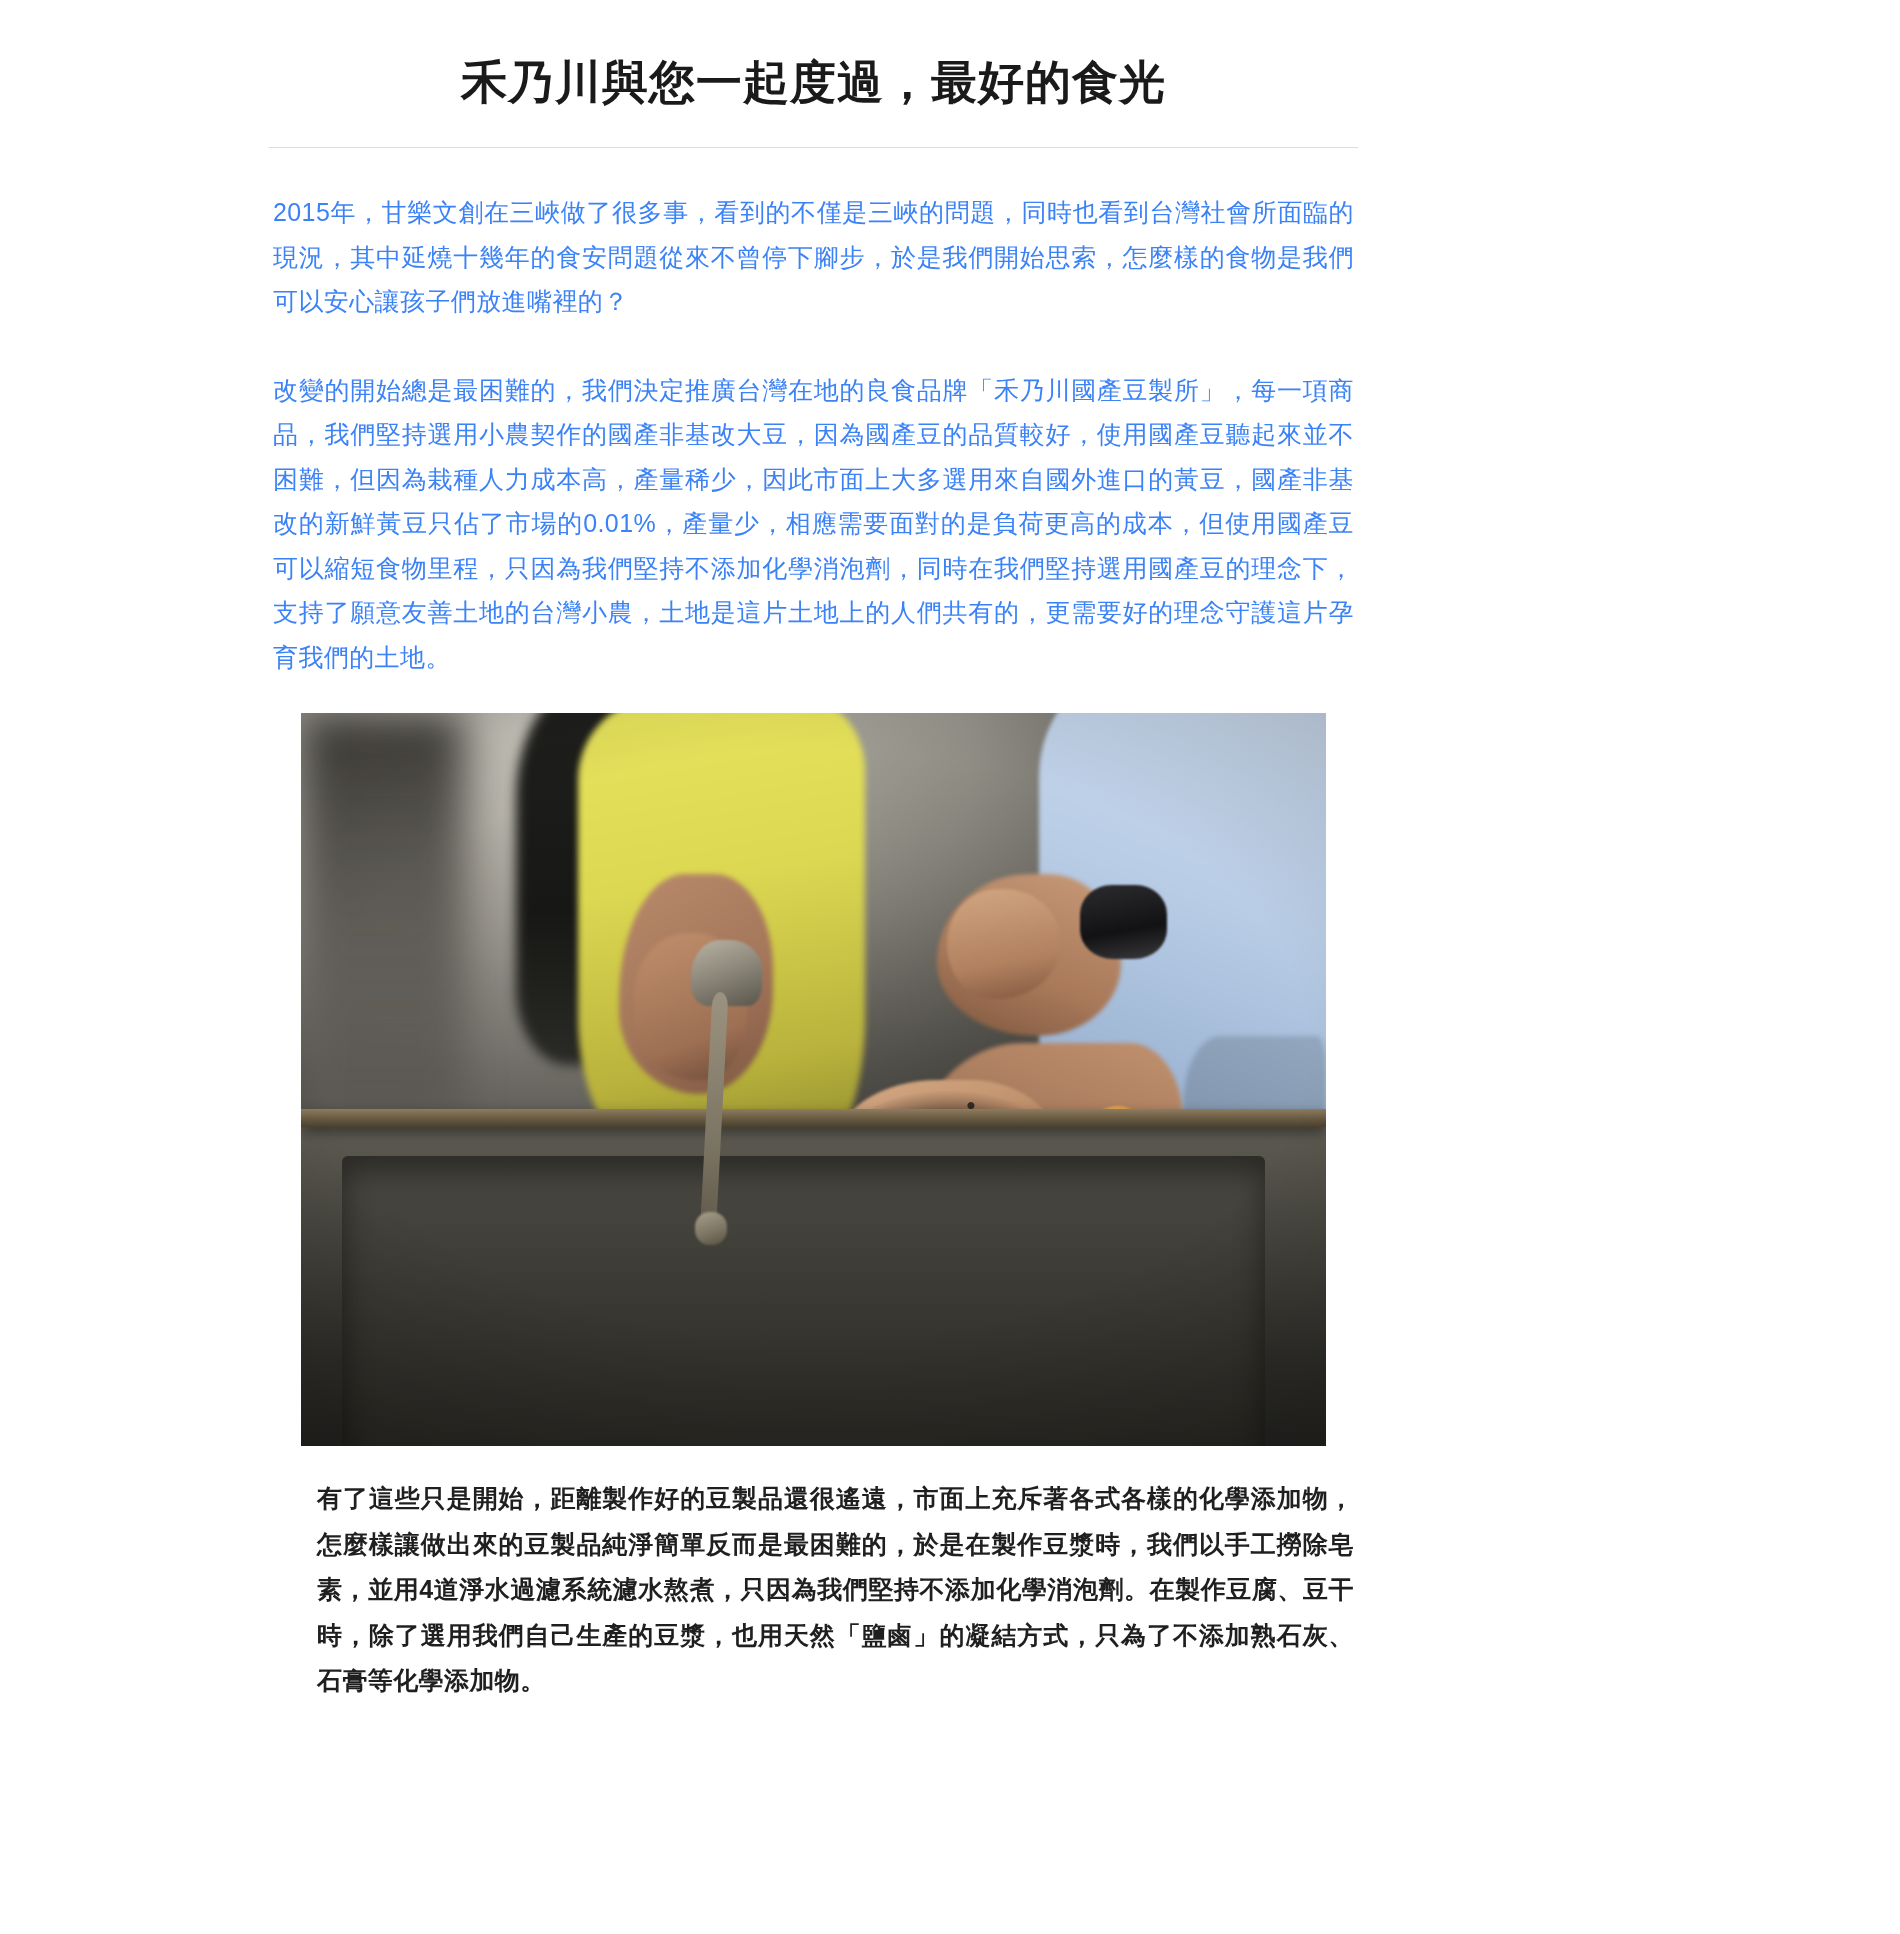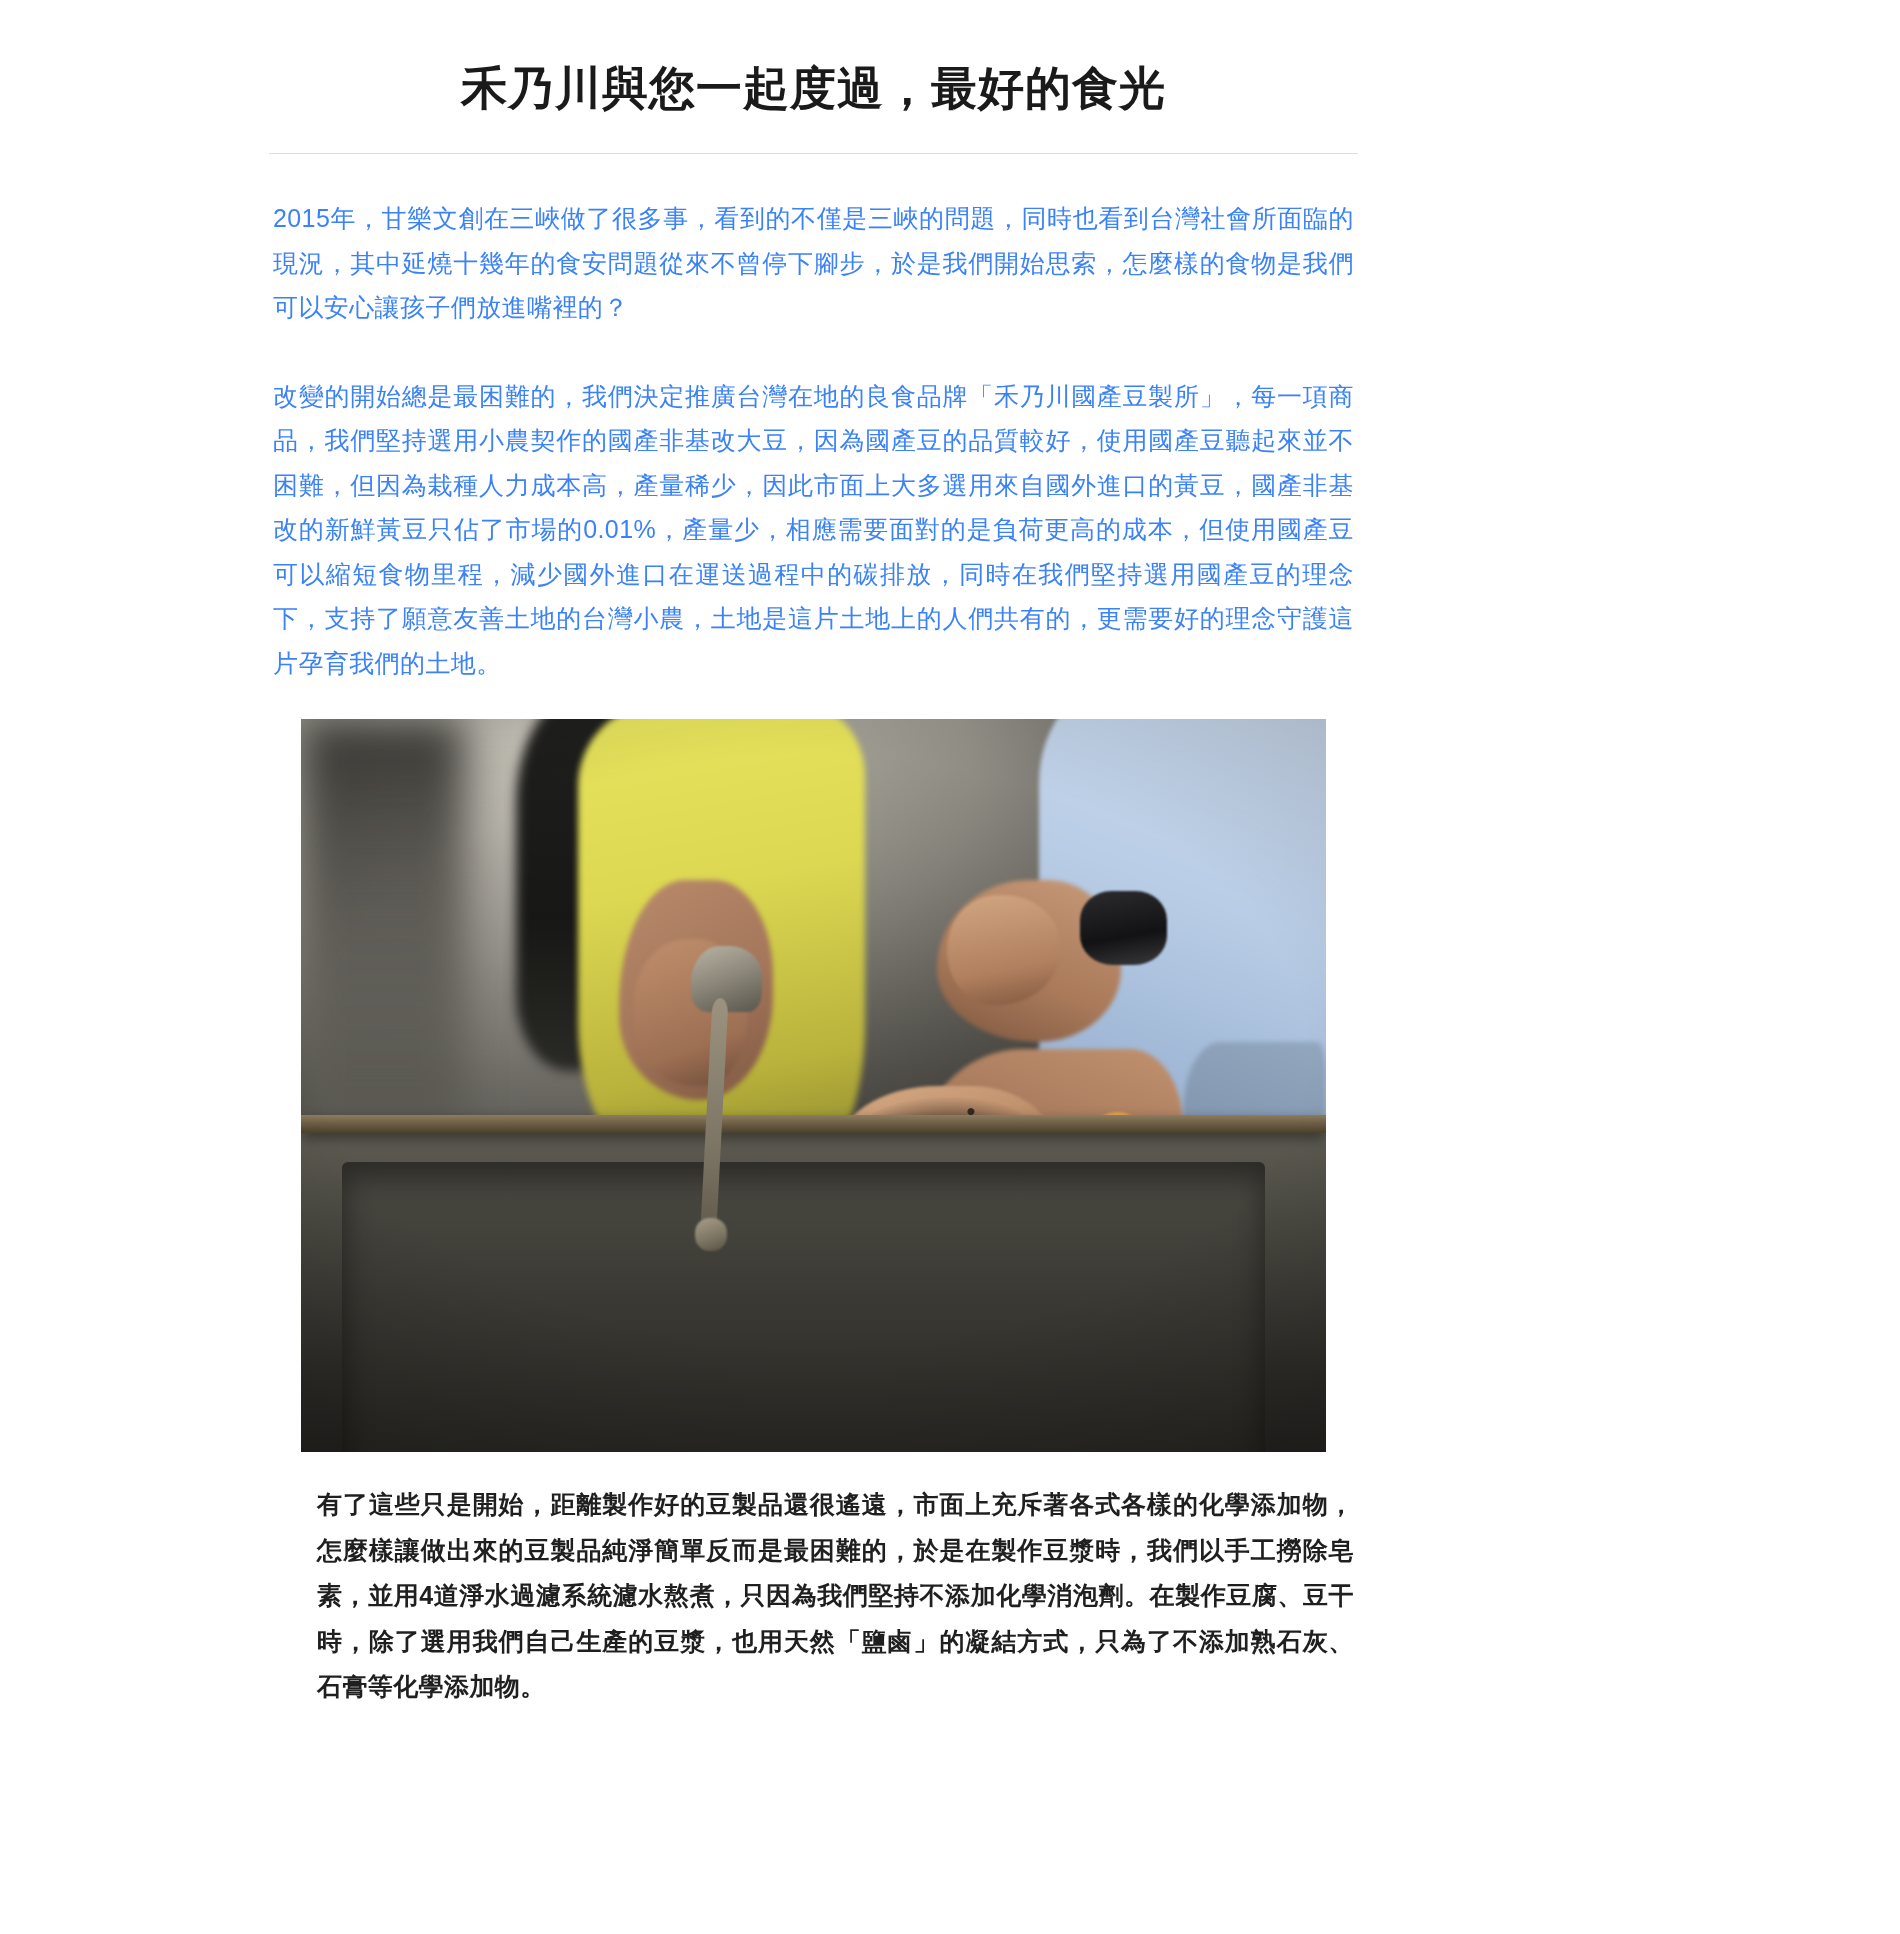--- a/index.html
+++ b/index.html
@@ -10,21 +10,21 @@
   body {
     width: 1901px;
     min-height: 1935px;
     font-family: "Liberation Sans", "DejaVu Sans", sans-serif;
     color: #222222;
     -webkit-font-smoothing: antialiased;
   }
   .page {
     width: 1627px;
     box-sizing: border-box;
-    padding: 6px;
+    padding: 0;
   }
   .article {
     width: 1089px;
     margin: 0 auto;
     padding-top: 51px;
   }
   .article-title {
     font-size: 46px;
     font-weight: bold;
     letter-spacing: 1px;
@@ -230,21 +230,21 @@
   <article class="article">
 
     <h1 class="article-title">禾乃川與您一起度過，最好的食光</h1>
 
     <hr class="title-rule">
 
     <div class="body-block">
 
       <p class="para lead">2015年，甘樂文創在三峽做了很多事，看到的不僅是三峽的問題，同時也看到台灣社會所面臨的現況，其中延燒十幾年的食安問題從來不曾停下腳步，於是我們開始思索，怎麼樣的食物是我們可以安心讓孩子們放進嘴裡的？</p>
 
-      <p class="para">改變的開始總是最困難的，我們決定推廣台灣在地的良食品牌「禾乃川國產豆製所」，每一項商品，我們堅持選用小農契作的國產非基改大豆，因為國產豆的品質較好，使用國產豆聽起來並不困難，但因為栽種人力成本高，產量稀少，因此市面上大多選用來自國外進口的黃豆，國產非基改的新鮮黃豆只佔了市場的0.01%，產量少，相應需要面對的是負荷更高的成本，但使用國產豆可以縮短食物里程，減少國外進口在運送過程中的碳排放，同時在我們堅持選用國產豆的理念下，支持了願意友善土地的台灣小農，土地是這片土地上的人們共有的，更需要好的理念守護這片孕育我們的土地。</p>
+      <p class="para">改變的開始總是最困難的，我們決定推廣台灣在地的良食品牌「禾乃川國產豆製所」，每一項商品，我們堅持選用小農契作的國產非基改大豆，因為國產豆的品質較好，使用國產豆聽起來並不困難，但因為栽種人力成本高，產量稀少，因此市面上大多選用來自國外進口的黃豆，國產非基改的新鮮黃豆只佔了市場的0.01%，產量少，相應需要面對的是負荷更高的成本，但使用國產豆可以縮短食物里程，只因為我們堅持不添加化學消泡劑，同時在我們堅持選用國產豆的理念下，支持了願意友善土地的台灣小農，土地是這片土地上的人們共有的，更需要好的理念守護這片孕育我們的土地。</p>
 
       <figure class="figure">
         <div class="photo" role="img" aria-label="雙手捧著國產非基改黑豆，旁邊是洗豆水槽與水管">
           <div class="bg"></div>
           <div class="bg-blur-left"></div>
           <div class="dark-left"></div>
           <div class="person-black"></div>
           <div class="person-yellow"></div>
           <div class="arm-left"></div>
           <div class="hand-left"></div>

